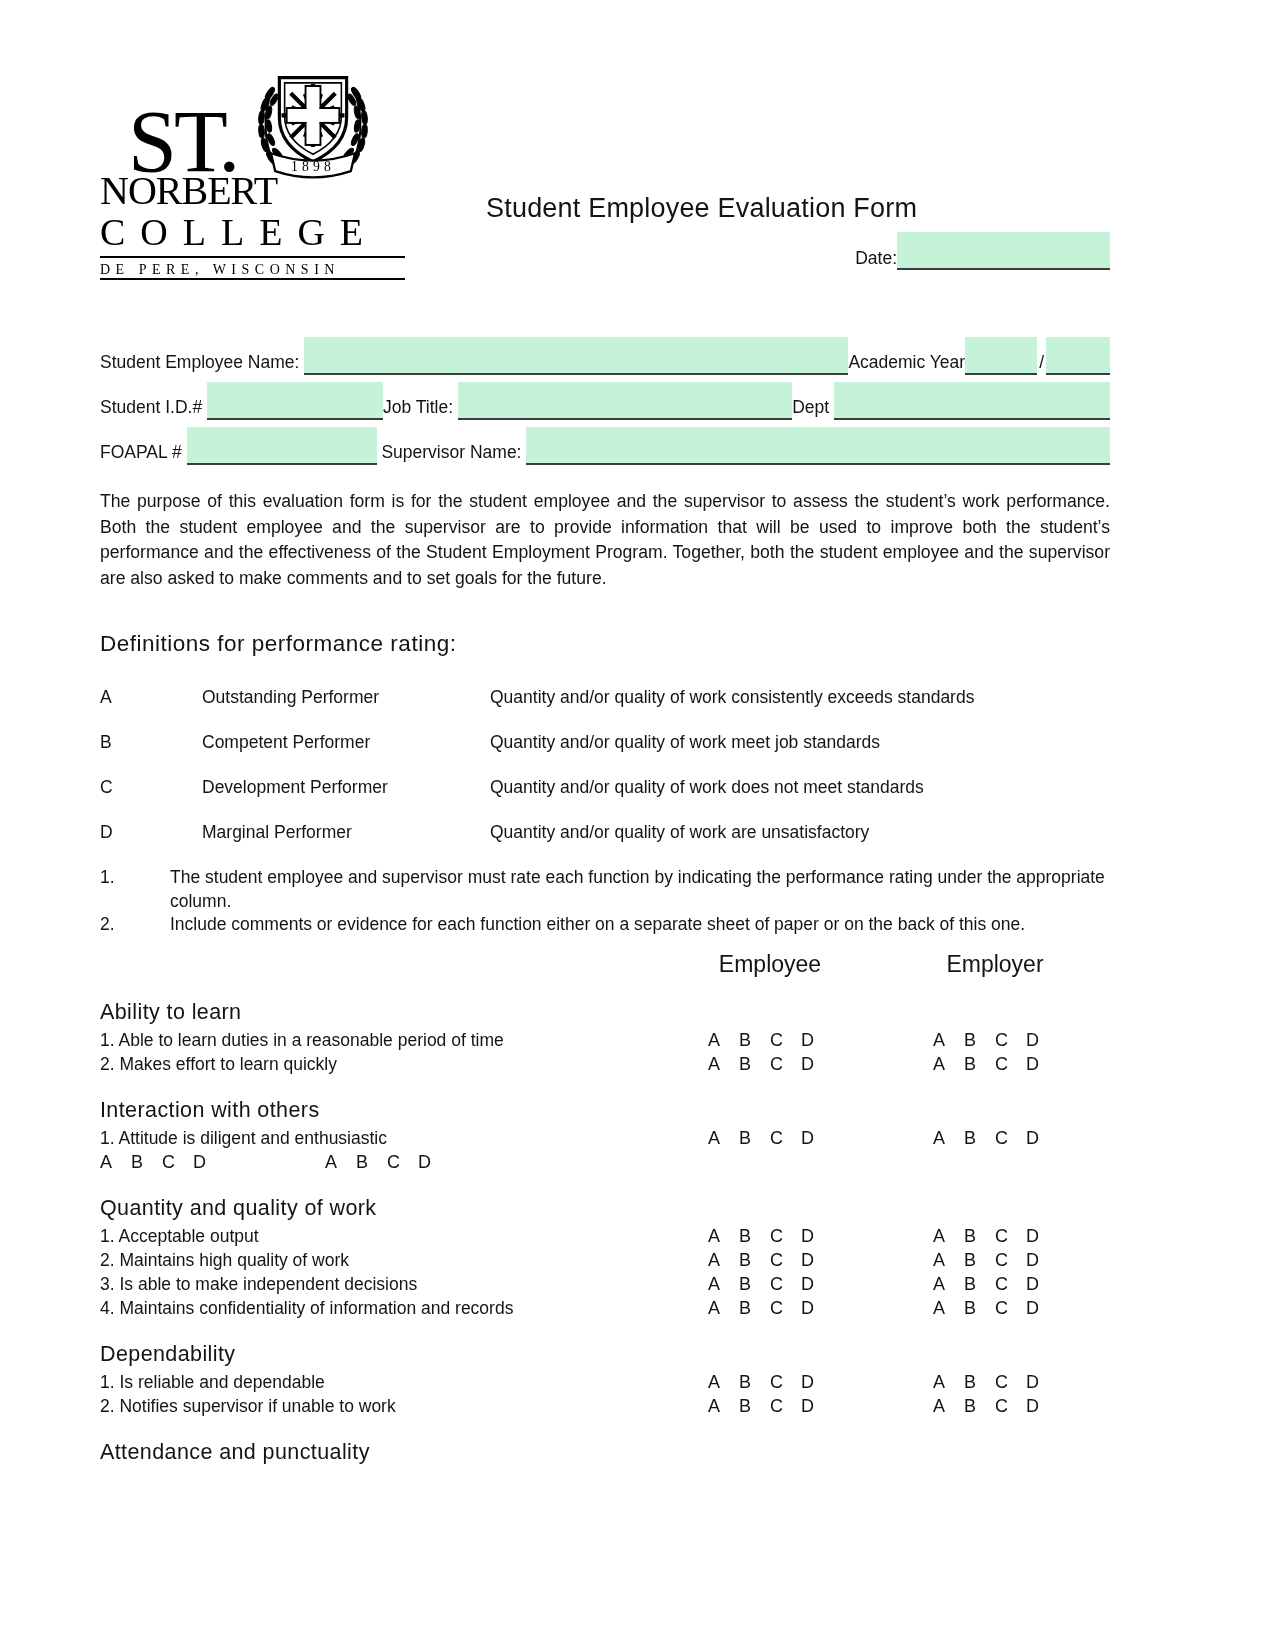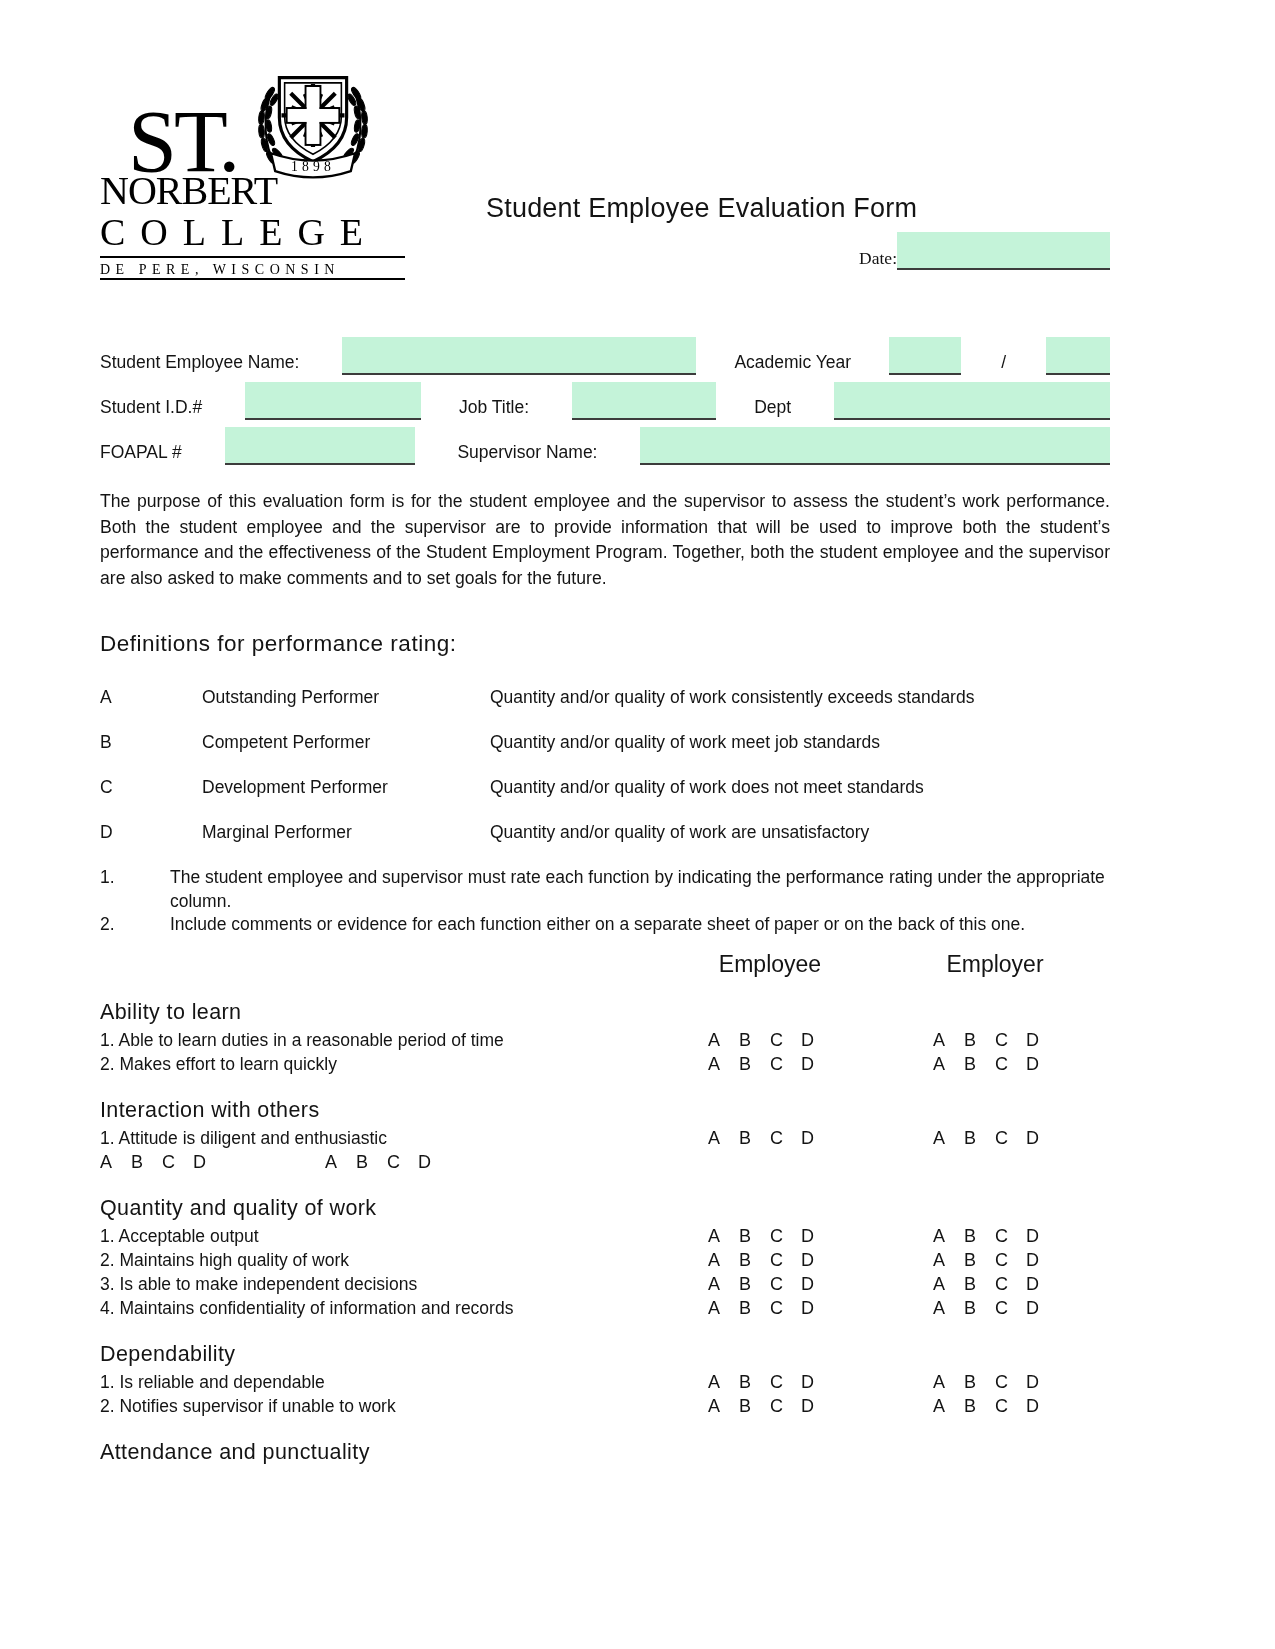--- a/index.html
+++ b/index.html
@@ -13,28 +13,28 @@
   .logo { position:absolute; left:0; top:0; width:305px; color:#000; }
   .logo-top { display:flex; align-items:flex-end; margin-left:28px; }
   .logo-st { font-family:"Liberation Serif", serif; font-size:88px; line-height:.78; letter-spacing:-3px; }
   .crest { margin-left:2px; margin-bottom:-12px; }
   .logo-norbert { font-family:Liberation Serif, serif; font-size:40px; line-height:1.0; letter-spacing:-1px; margin-top:-6px; }
   .logo-college { font-family:"Liberation Serif", serif; font-size:38px; line-height:1.05; letter-spacing:15px; margin-top:2px; white-space:nowrap; }
   .logo-rule { border-top:2.5px solid #000; margin:3px 0 4px; }
   .logo-loc { font-family:"Liberation Serif", serif; font-size:14px; letter-spacing:5.5px; white-space:nowrap; padding-bottom:0; border-bottom:2.5px solid #000; }
   .title { position:absolute; left:386px; top:128px; font-size:27px; font-weight:400; letter-spacing:.2px; }
   .date-row { position:absolute; right:0; top:167px; display:flex; align-items:flex-end; }
-  .date-row .lbl { font-size:17.5px; line-height:20px; padding-bottom:2px;font-family:Liberation Serif, serif; }
+  .date-row .lbl { font-size:17.5px; line-height:20px; padding-bottom:2px; }
 
   
   .fld { background:var(--hl); border-bottom:2px solid var(--rule); height:38px; display:inline-block; }
 
   
   .form-rows { margin-top:20px; }
-  .frow { display:flex; align-items:flex-end; height:45px;gap:38px; }
+  .frow { display:flex; align-items:flex-end; height:45px; }
   .frow .lbl { font-size:17.5px; line-height:21px; padding-bottom:2px; white-space:pre; flex:none; }
   .frow .slash { font-size:17.5px; line-height:21px; padding:0 2px 2px; flex:none; }
   .grow { flex:1 1 auto; }
 
   
   .intro { margin-top:24px; font-size:17.6px; line-height:25.5px; text-align:justify; }
 
   
   .defs-heading { margin-top:40px; font-size:22.5px; font-weight:400; letter-spacing:.5px; }
   .def-table { margin-top:29px; }

